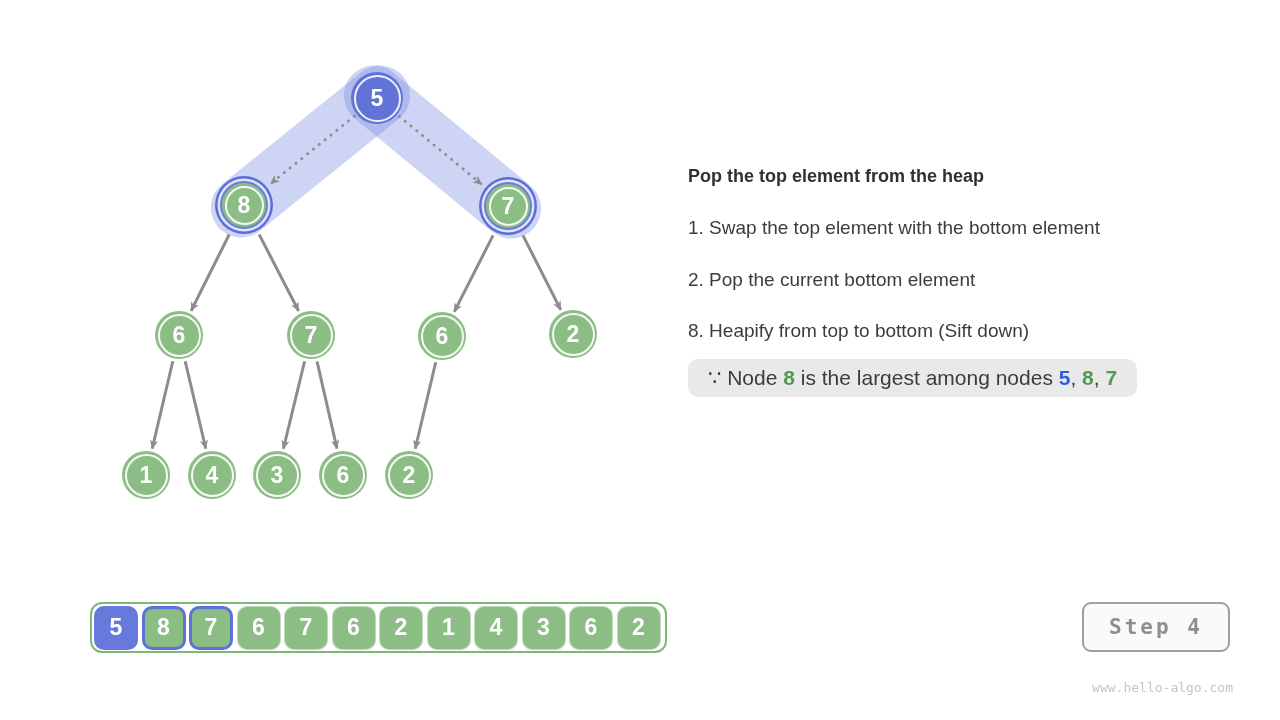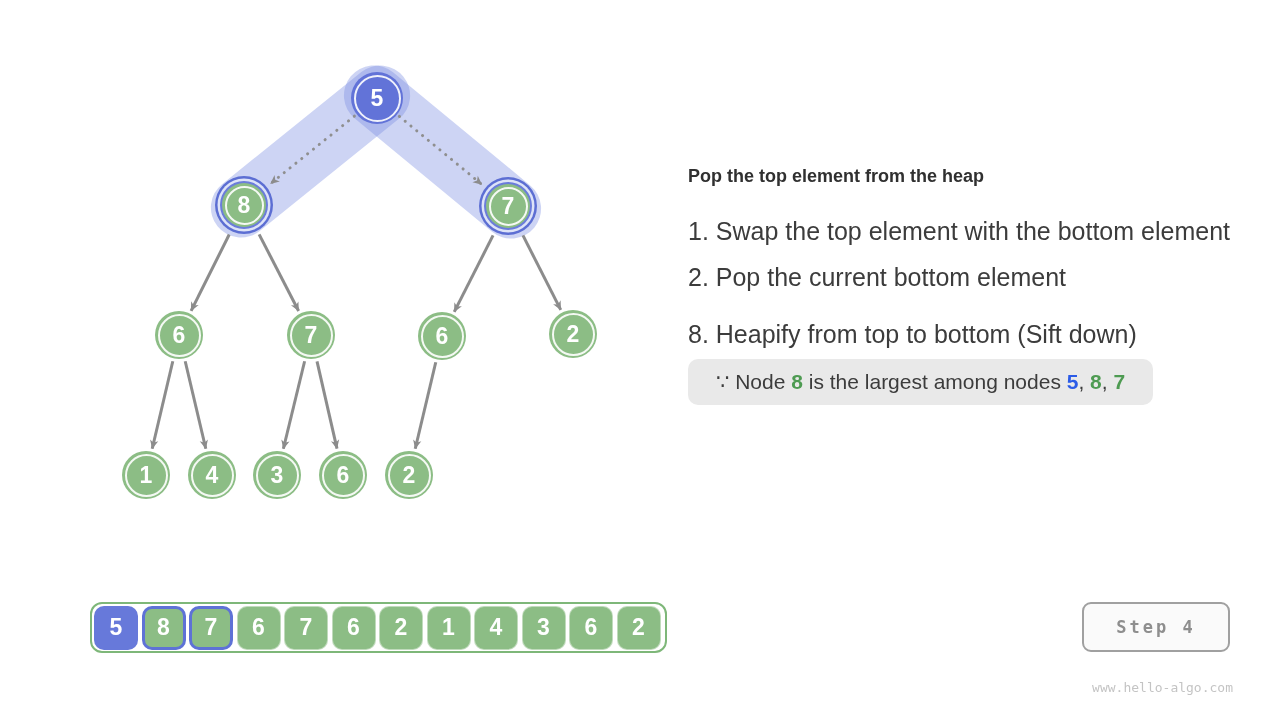--- a/index.html
+++ b/index.html
@@ -13,42 +13,42 @@
         color:#fff;font-weight:bold;font-size:23px;transform:translate(-50%,-50%);}
   .node::after{content:"";position:absolute;inset:2.5px;border:2px solid rgba(255,255,255,0.9);
         border-radius:50%;}
   .node.green{width:48px;height:48px;background:#8CBD85;}
   .node.root-blue{width:52px;height:52px;background:#6273D8;}
   .node.green-highlighted{width:44px;height:44px;background:#8CBD85;
         box-shadow:0 0 0 2px #6B7CDB, 0 0 0 4.5px #DDE3F8, 0 0 0 7px #5C6ED3;}
 
   
   .panel-title{position:absolute;left:688px;top:166px;font-size:18px;font-weight:bold;color:#303030;}
-  .step-item{position:absolute;left:688px;font-size:25px;color:#3C3C3C;}
-  .note-box{position:absolute;left:688px;top:359px;height:46px;border-radius:10px;
-        background:#E9E9E9;display:inline-flex;align-items:center;padding:0 28px;
+  .step-item{position:absolute;left:688px;font-size:19px;color:#3C3C3C;}
+  .note-box{position:absolute;left:688px;top:359px;height:38px;border-radius:10px;
+        background:#E9E9E9;display:inline-flex;align-items:center;padding:0 20px;
         font-size:21px;color:#3C3C3C;white-space:pre;}
   .note-box .seg-blue{color:#2B5BE7;font-weight:bold;}
   .note-box .seg-green{color:#4E9B52;font-weight:bold;}
 
   
   .array-box{position:absolute;left:90px;top:602px;width:577px;height:51px;box-sizing:border-box;
         border:2px solid #7EB779;border-radius:12px;display:flex;align-items:center;
         gap:3.5px;padding:0 2px;}
   .cell{width:44px;height:44px;box-sizing:border-box;border-radius:10px;display:flex;
         align-items:center;justify-content:center;color:#fff;font-weight:bold;font-size:23px;}
   .cell.green{background:#8CBD85;border:1.5px solid rgba(255,255,255,0.45);}
   .cell.blue{background:#6779DA;}
   .cell.green-blue-border{background:#8CBD85;border:3px solid #5E72D6;}
 
   
   .step-button{position:absolute;left:1082px;top:602px;width:148px;height:50px;box-sizing:border-box;
         border:2px solid #A0A0A0;border-radius:9px;background:#FAFAFA;display:flex;
         align-items:center;justify-content:center;font-family:"DejaVu Sans Mono",monospace;
-        font-size:17px;font-weight:bold;color:#8E8E8E;letter-spacing:3px;}
+        font-size:21px;font-weight:bold;color:#8E8E8E;letter-spacing:3px;}
   .watermark{position:absolute;right:47px;top:680px;font-family:"DejaVu Sans Mono",monospace;
         font-size:13px;color:#C4C4C4;}
 </style>
 </head>
 <body>
 
 <div class="canvas">
 
   <svg id="tree-svg" width="680" height="560">
       <defs>
@@ -81,21 +81,21 @@
       <div class="node green" style="left: 573px; top: 334px;">2</div>
       <div class="node green" style="left: 146px; top: 475px;">1</div>
       <div class="node green" style="left: 212px; top: 475px;">4</div>
       <div class="node green" style="left: 277px; top: 475px;">3</div>
       <div class="node green" style="left: 343px; top: 475px;">6</div>
       <div class="node green" style="left: 409px; top: 475px;">2</div>
     </div>
 
   <div class="panel-title">Pop the top element from the heap</div>
   <div class="step-item" style="top:217px;">1. Swap the top element with the bottom element</div>
-  <div class="step-item" style="top:263px;">2. Pop the current bottom element</div>
+  <div class="step-item" style="top:269px;">2. Pop the current bottom element</div>
   <div class="step-item" style="top:320px;">8. Heapify from top to bottom (Sift down)</div>
   <div class="note-box" id="note-box"><span>∵ Node </span><span class="seg-green">8</span><span> is the largest among nodes </span><span class="seg-blue">5</span><span>, </span><span class="seg-green">8</span><span>, </span><span class="seg-green">7</span></div>
 
   <div class="array-box" id="array-box">
       <div class="cell blue">5</div>
       <div class="cell green-blue-border">8</div>
       <div class="cell green-blue-border">7</div>
       <div class="cell green">6</div>
       <div class="cell green">7</div>
       <div class="cell green">6</div>

